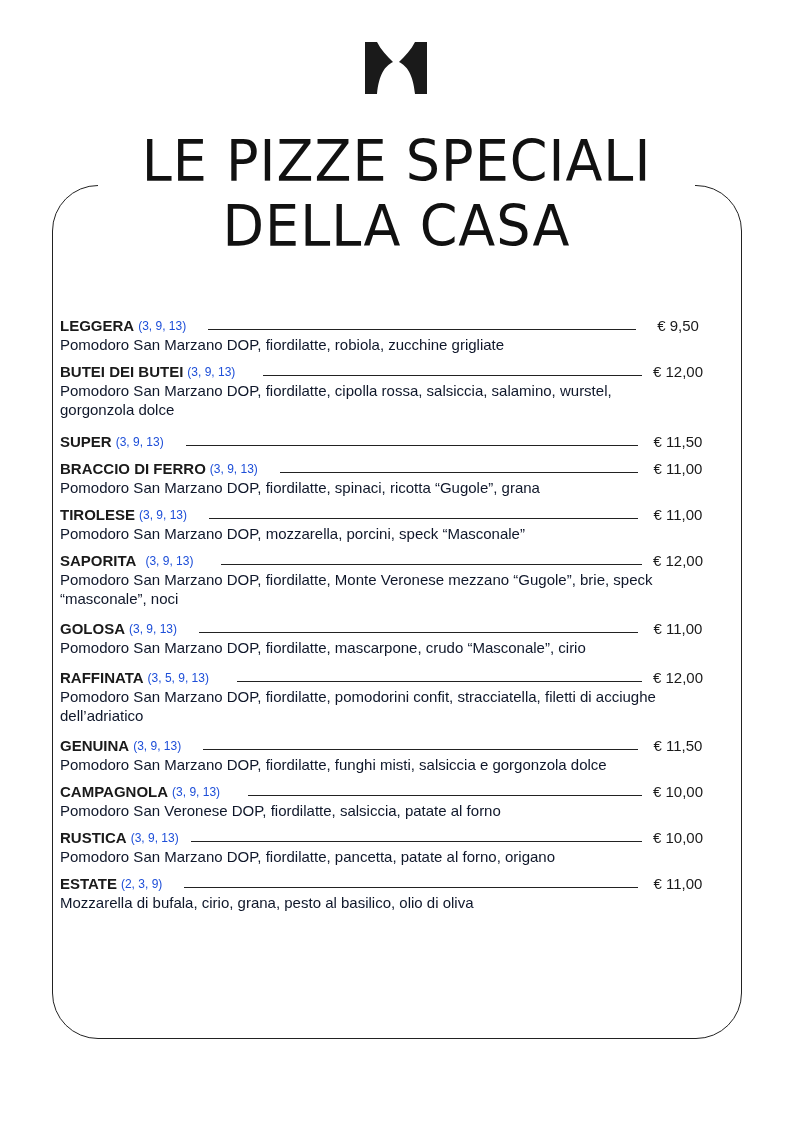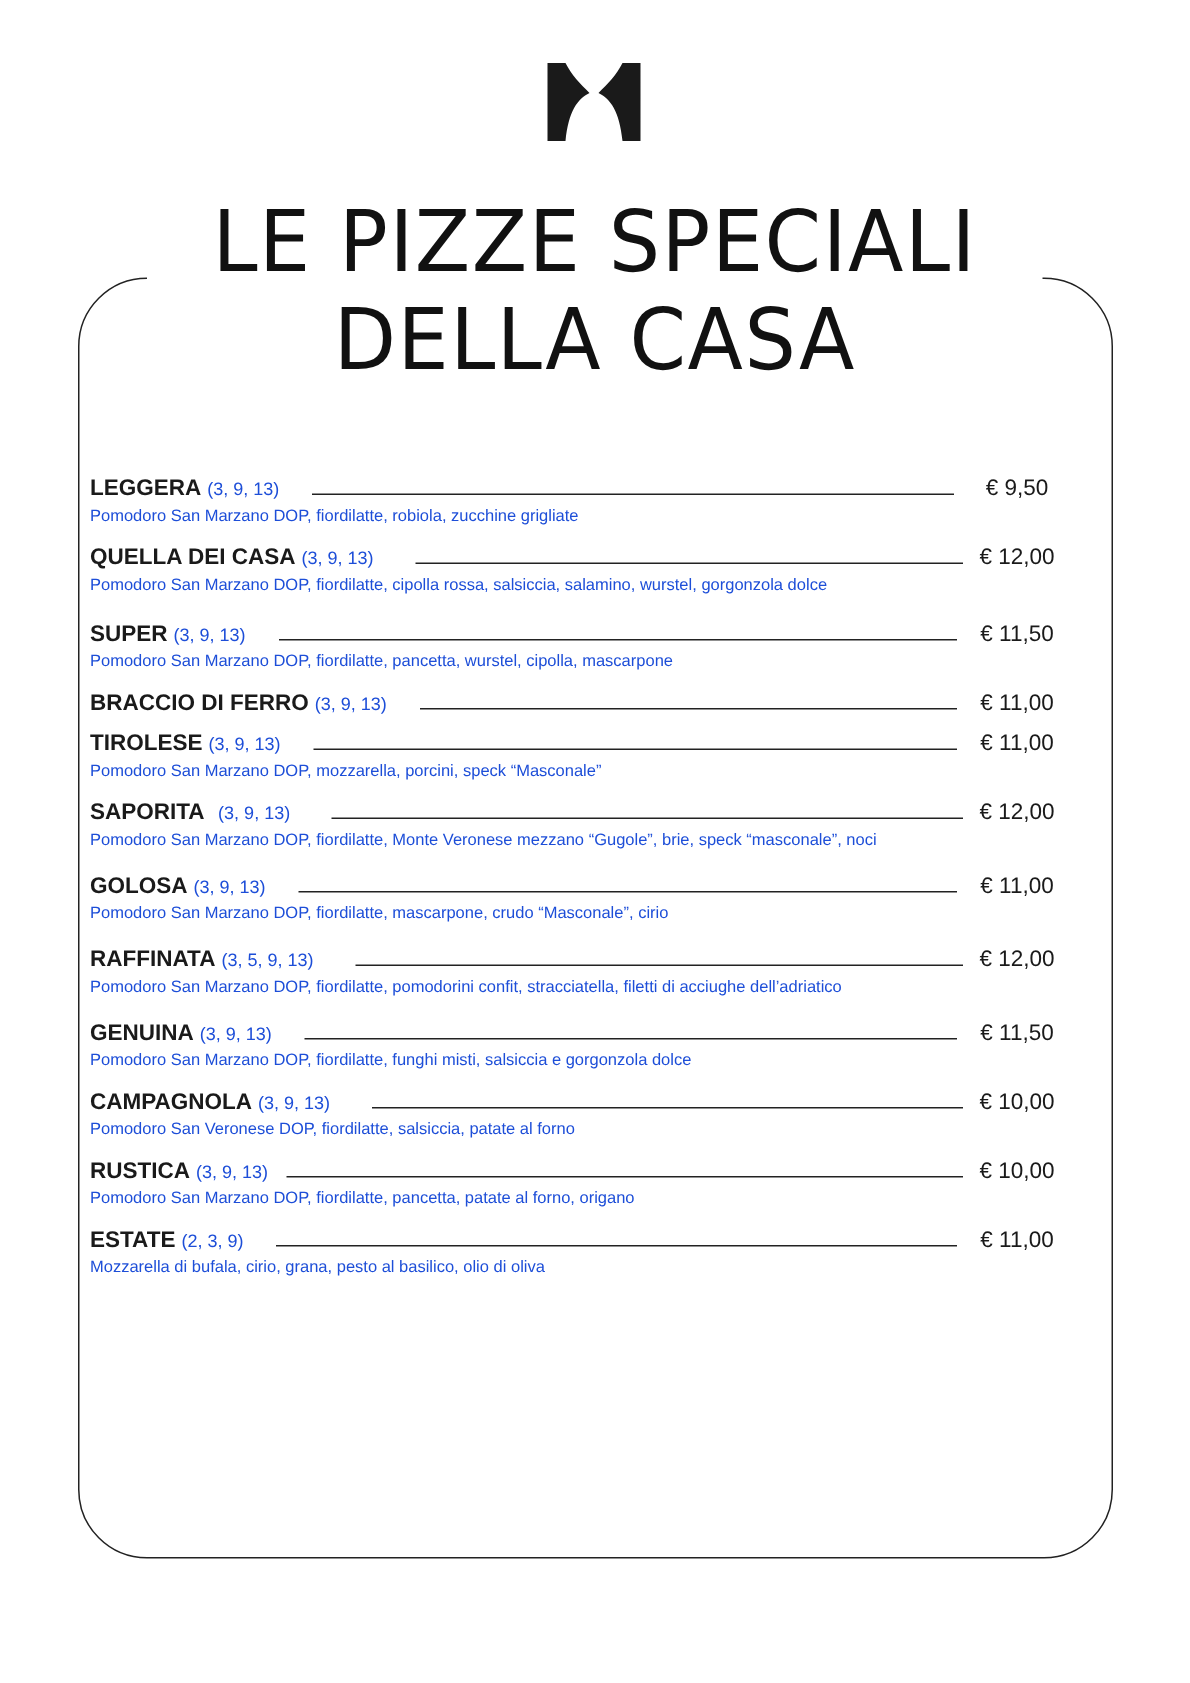--- a/index.html
+++ b/index.html
@@ -14,21 +14,21 @@
            letter-spacing: 1px; transform: scaleY(1.05); }
   .title.l1 { top: 130px; font-size: 54px; line-height: 64px; }
   .title.l2 { top: 195px; font-size: 54px; line-height: 64px; }
   .menu { position: absolute; left: 60px; top: 317px; width: 646px; }
   .item { margin-bottom: 9px; }
   .item-head { display: flex; align-items: flex-end; height: 18px; }
   .name { font-weight: bold; font-size: 15px; line-height: 18px; white-space: nowrap; }
   .allergens { color: #1d4ed8; font-size: 12px; font-weight: normal; margin-left: 4px; white-space: nowrap; line-height: 18px; }
   .leader { flex: 1; border-bottom: 1.3px solid #222; margin: 0 8px 5px 22px; }
   .price { font-size: 15px; font-weight: normal; line-height: 18px; white-space: nowrap; min-width: 56px; text-align: center; }
-  .desc { font-size: 11px; line-height: 19px; color: #1d4ed8; width: 610px; }
+  .desc { font-size: 15px; line-height: 19px; color: #0f172a; width: 610px; }
 </style>
 </head>
 <body>
 
 <svg class="logo" viewBox="0 0 66 52">
   <path d="M2 0 H14 C18 8 24 14 30 20 C22 24 16 32 14 52 H2 Z" fill="#1a1a1a"></path>
   <path d="M64 0 H52 C48 8 42 14 36 20 C44 24 50 32 52 52 H64 Z" fill="#1a1a1a"></path>
 </svg>
 
 <div class="frame"></div>
@@ -43,45 +43,45 @@
       <span class="name">LEGGERA</span>
       <span class="allergens">(3, 9, 13)</span>
       <span class="leader" style="margin-right:14px"></span>
       <span class="price">€ 9,50</span>
     </div>
     <div class="desc">Pomodoro San Marzano DOP, fiordilatte, robiola, zucchine grigliate</div>
   </div>
 
   <div class="item" style="margin-bottom:14px">
     <div class="item-head">
-      <span class="name">QUELLA DEI CASA</span>
+      <span class="name">BUTEI DEI BUTEI</span>
       <span class="allergens">(3, 9, 13)</span>
       <span class="leader" style="margin-left:28px"></span>
       <span class="price">€ 12,00</span>
     </div>
     <div class="desc">Pomodoro San Marzano DOP, fiordilatte, cipolla rossa, salsiccia, salamino, wurstel, gorgonzola dolce</div>
   </div>
 
   <div class="item">
     <div class="item-head">
       <span class="name">SUPER</span>
       <span class="allergens">(3, 9, 13)</span>
       <span class="leader" style="margin-right:12px"></span>
       <span class="price">€ 11,50</span>
     </div>
-    <div class="desc" style="width:650px">Pomodoro San Marzano DOP, fiordilatte, pancetta, wurstel, cipolla, mascarpone</div>
   </div>
 
   <div class="item">
     <div class="item-head">
       <span class="name">BRACCIO DI FERRO</span>
       <span class="allergens">(3, 9, 13)</span>
       <span class="leader" style="margin-right:12px"></span>
       <span class="price">€ 11,00</span>
     </div>
+    <div class="desc">Pomodoro San Marzano DOP, fiordilatte, spinaci, ricotta “Gugole”, grana</div>
   </div>
 
   <div class="item">
     <div class="item-head">
       <span class="name">TIROLESE</span>
       <span class="allergens">(3, 9, 13)</span>
       <span class="leader" style="margin-right:12px"></span>
       <span class="price">€ 11,00</span>
     </div>
     <div class="desc">Pomodoro San Marzano DOP, mozzarella, porcini, speck “Masconale”</div>

